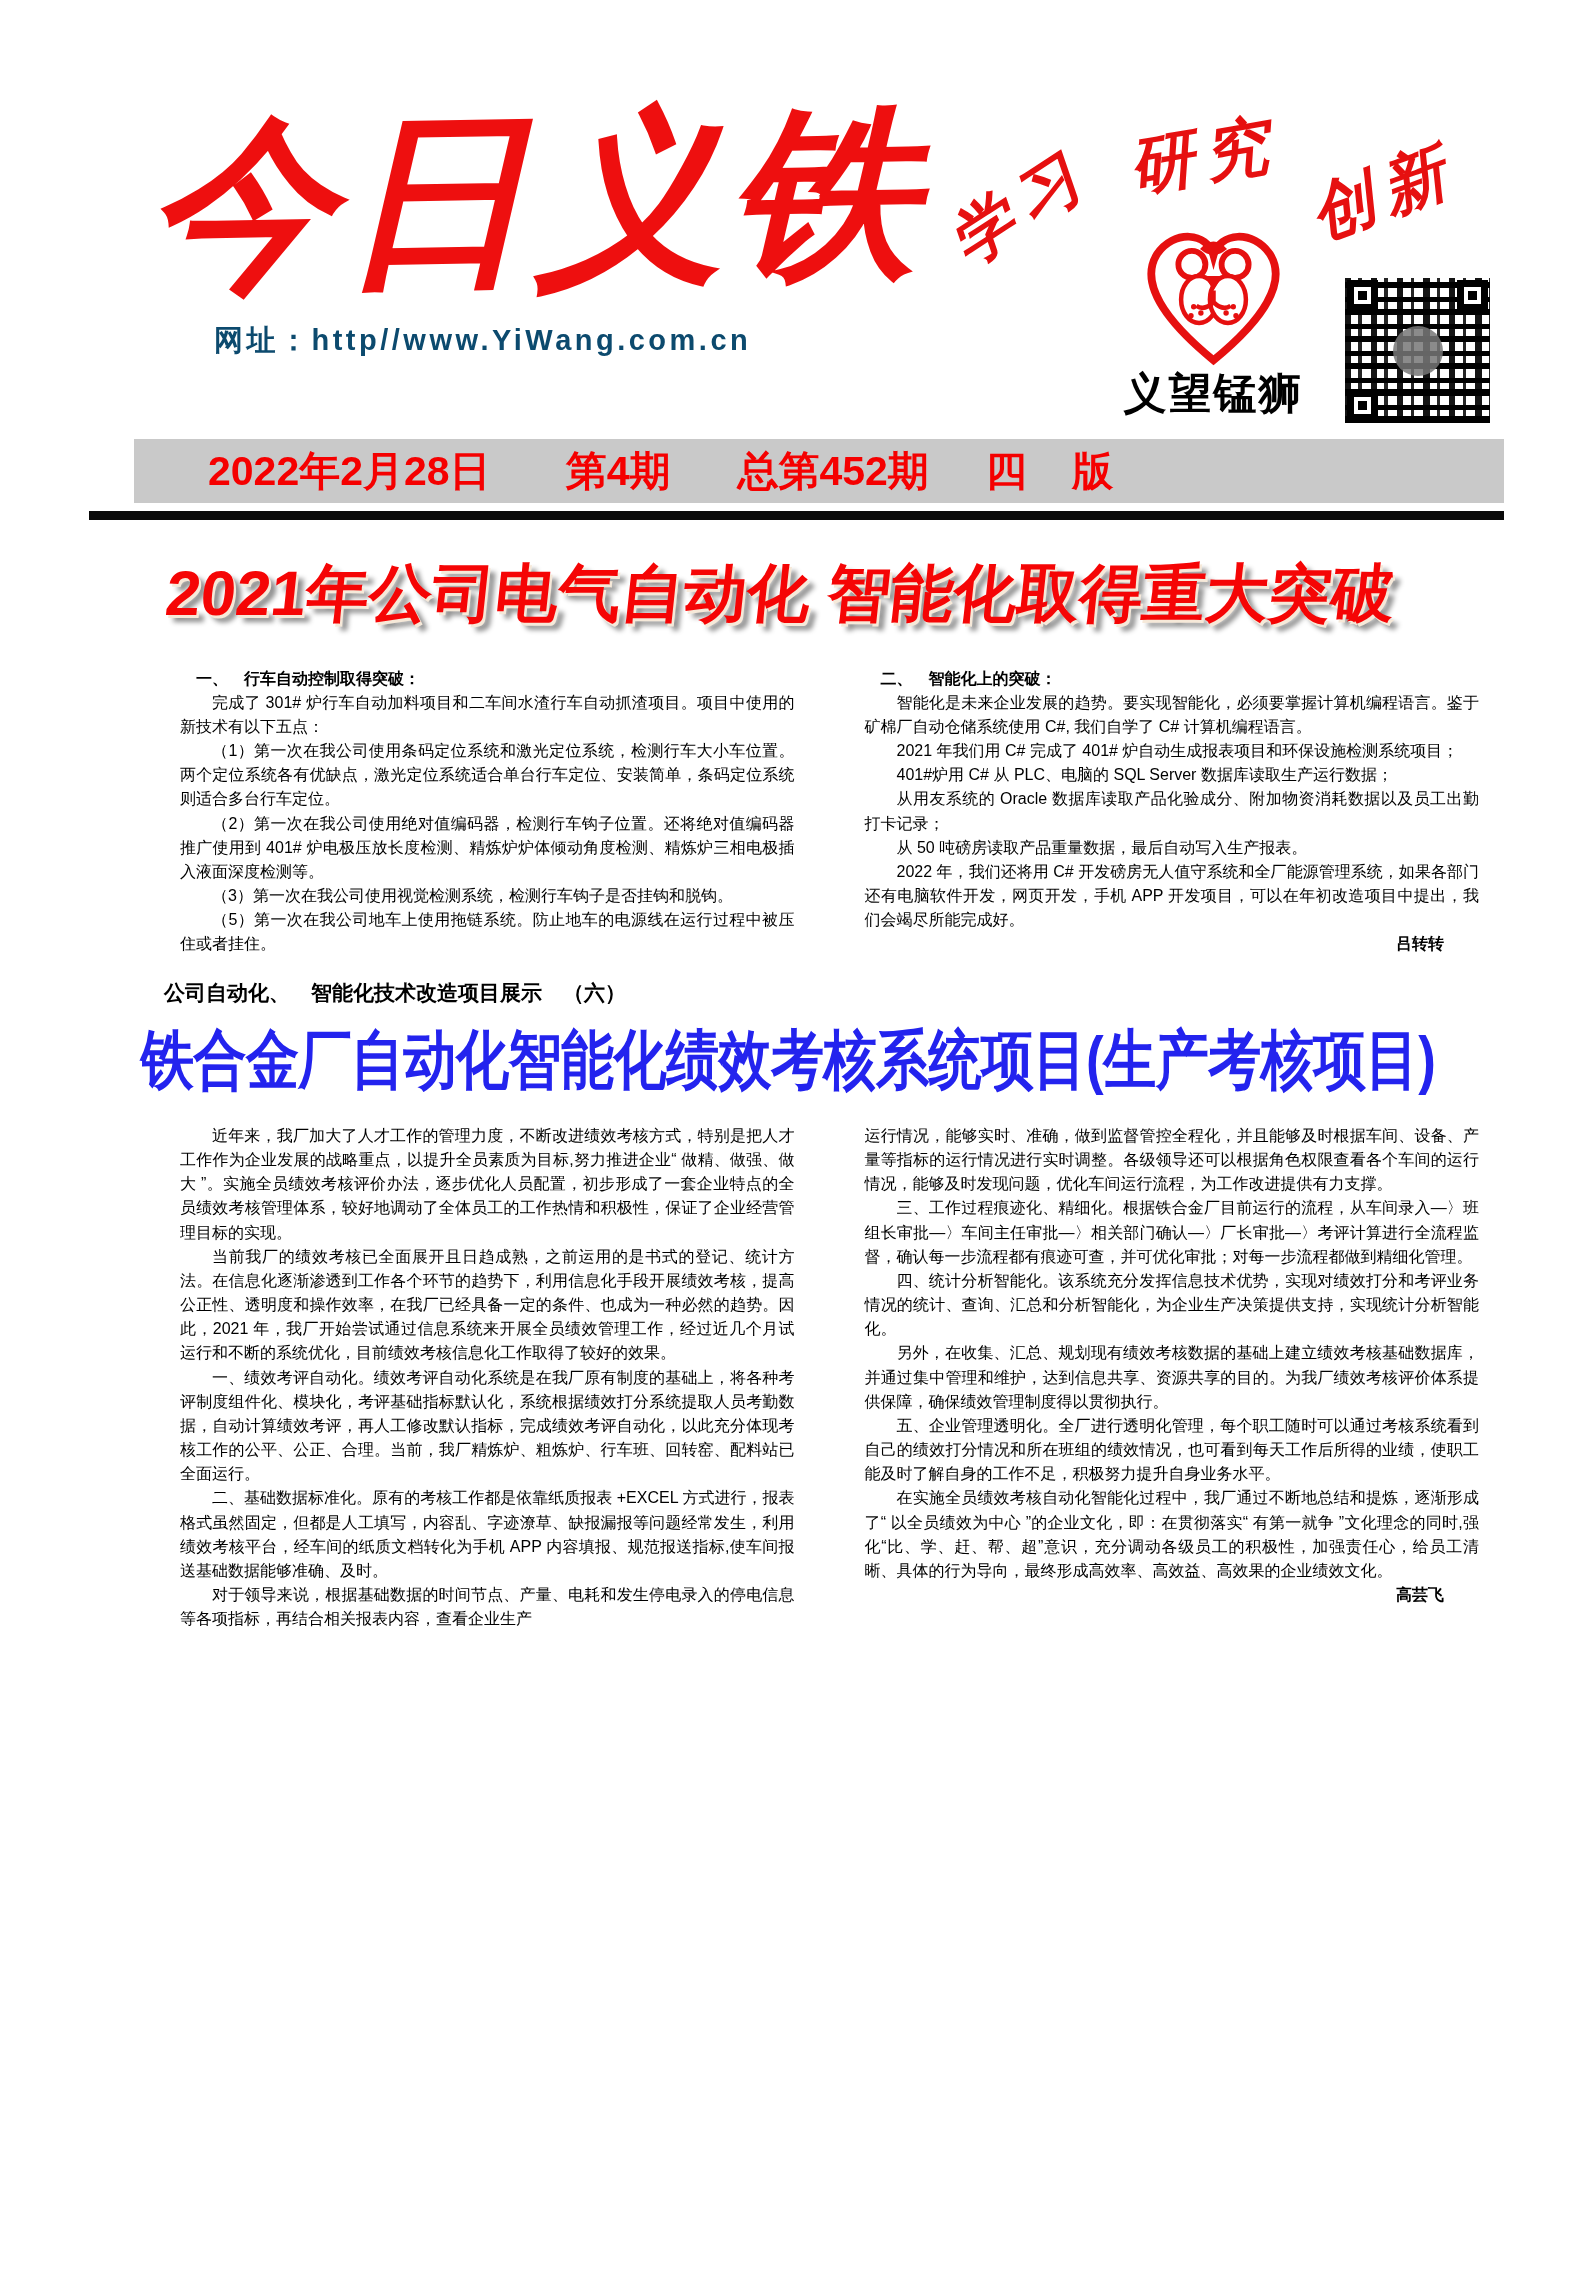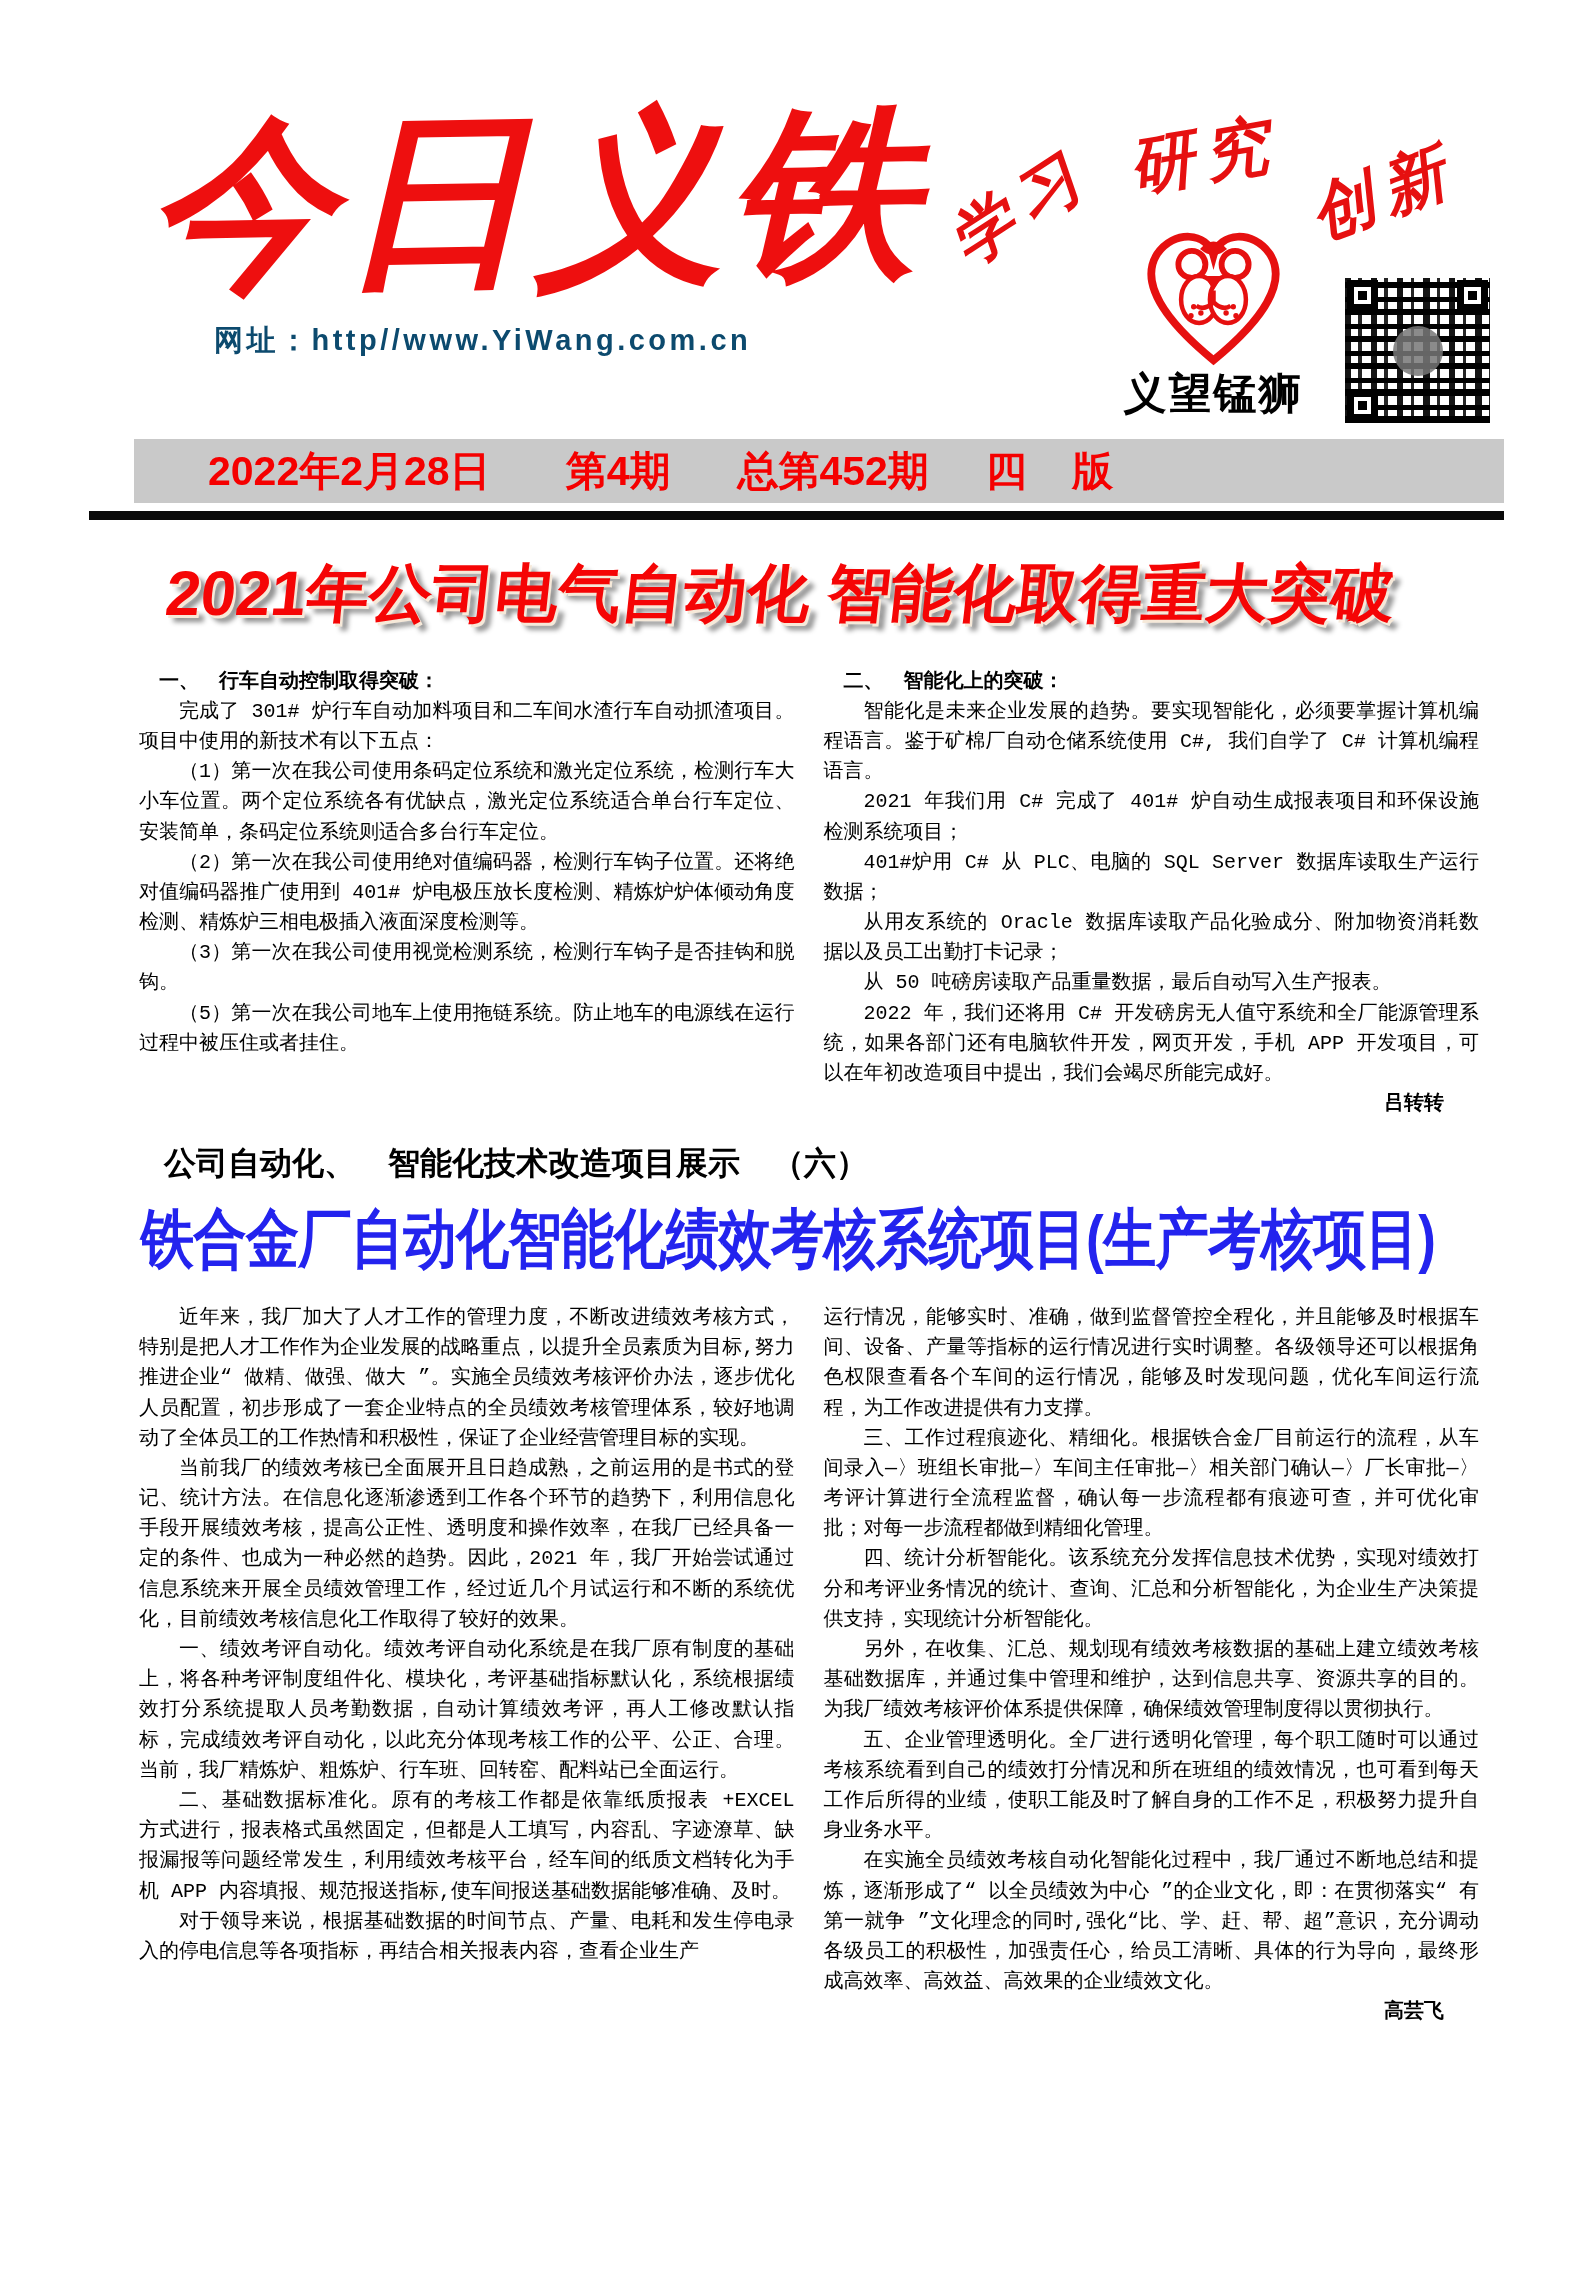--- a/index.html
+++ b/index.html
@@ -70,31 +70,32 @@
     margin:36px 0 0 162px;
     font-family:"Liberation Sans",sans-serif; font-weight:bold;
     font-size:63px; line-height:1.2; color:#f50505; white-space:nowrap;
     transform:skewX(-6deg); transform-origin:left bottom;
     text-shadow:2.5px 2.5px 0 #f6e9d9, 8px 7px 5px #8f8f8f;
   }
   
   .columns { display:flex; gap:29px; margin:35px 111px 0 139px; }
   .col { flex:1; min-width:0; }
   .col p {
-    font-size:20px; line-height:1.51; text-align:justify;
-    font-family:Liberation Mono, monospace;
+    font-size:16px; line-height:1.51; text-align:justify;
+    font-family:Liberation Sans, sans-serif;
+    margin-left:41px;
   }
   .col p.heading { font-weight:bold; text-indent:1em; }
   .col p.para    { text-indent:2em; }
   .col p.cont    { text-indent:0; }
   .col p.signature { text-align:right; font-weight:bold; padding-right:35px; }
   
   .section-label {
     margin:23px 0 0 164px;
-    font-family:"Liberation Sans",sans-serif; font-weight:bold; font-size:32px;
+    font-family:"Liberation Sans",sans-serif; font-weight:bold; font-size:21px;
   }
   .headline2 {
     margin:17px 0 0 141px;
     font-family:"Liberation Sans",sans-serif; font-weight:bold;
     font-size:53px; line-height:1.35; color:#2323ee; white-space:nowrap;
     letter-spacing:-0.5px; transform:scale(1,1.22); transform-origin:left center;
   }
   .columns2 { margin-top:28px; }
 </style>
 </head>

